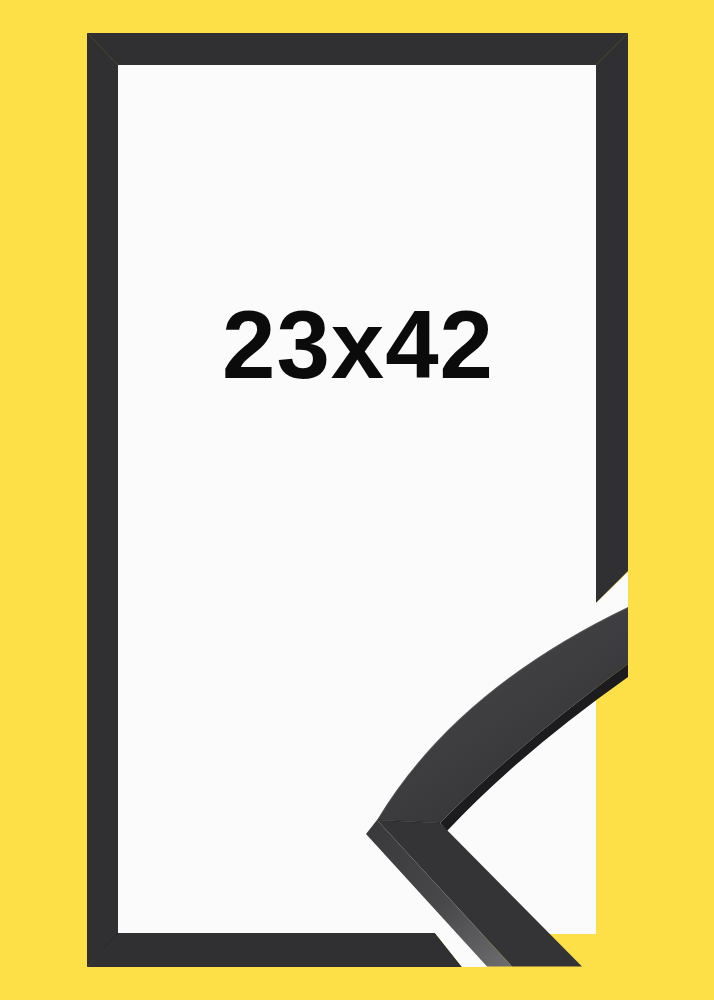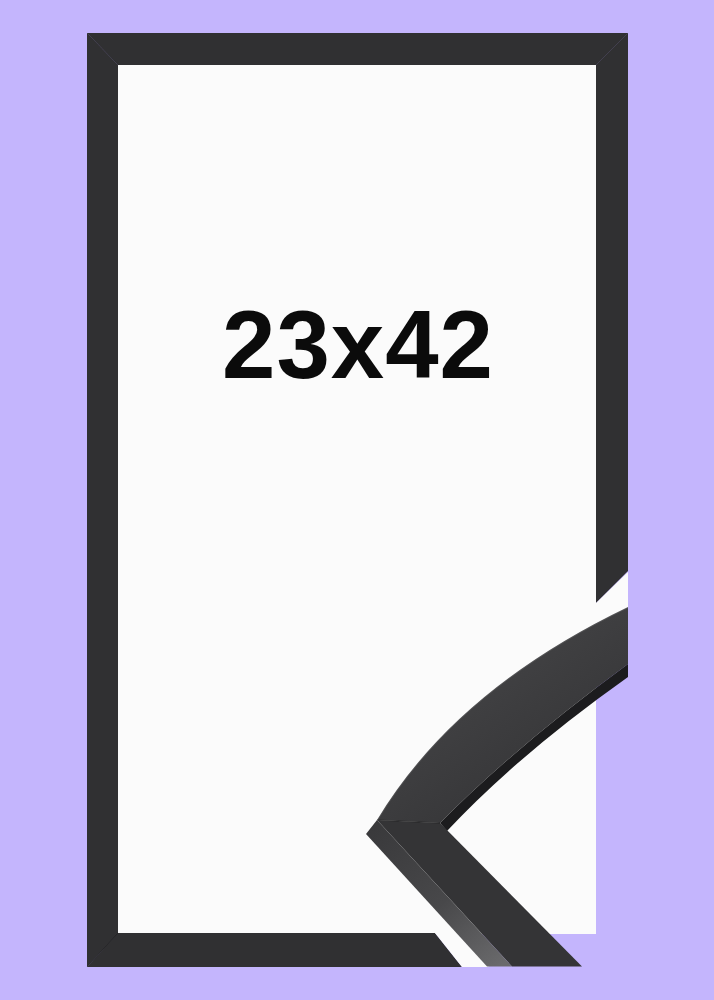--- a/index.html
+++ b/index.html
@@ -8,21 +8,21 @@
     width: 714px;
     height: 1000px;
     overflow: hidden;
     background: #f1f1f3;
     font-family: "Liberation Sans", sans-serif;
   }
   .stage {
     position: relative;
     width: 714px;
     height: 1000px;
-    background: #c4b5fd;
+    background: #fde047;
   }
   .stage svg {
     position: absolute;
     left: 0;
     top: 0;
     display: block;
   }
   .size-label {
     position: absolute;
     left: 358px;

